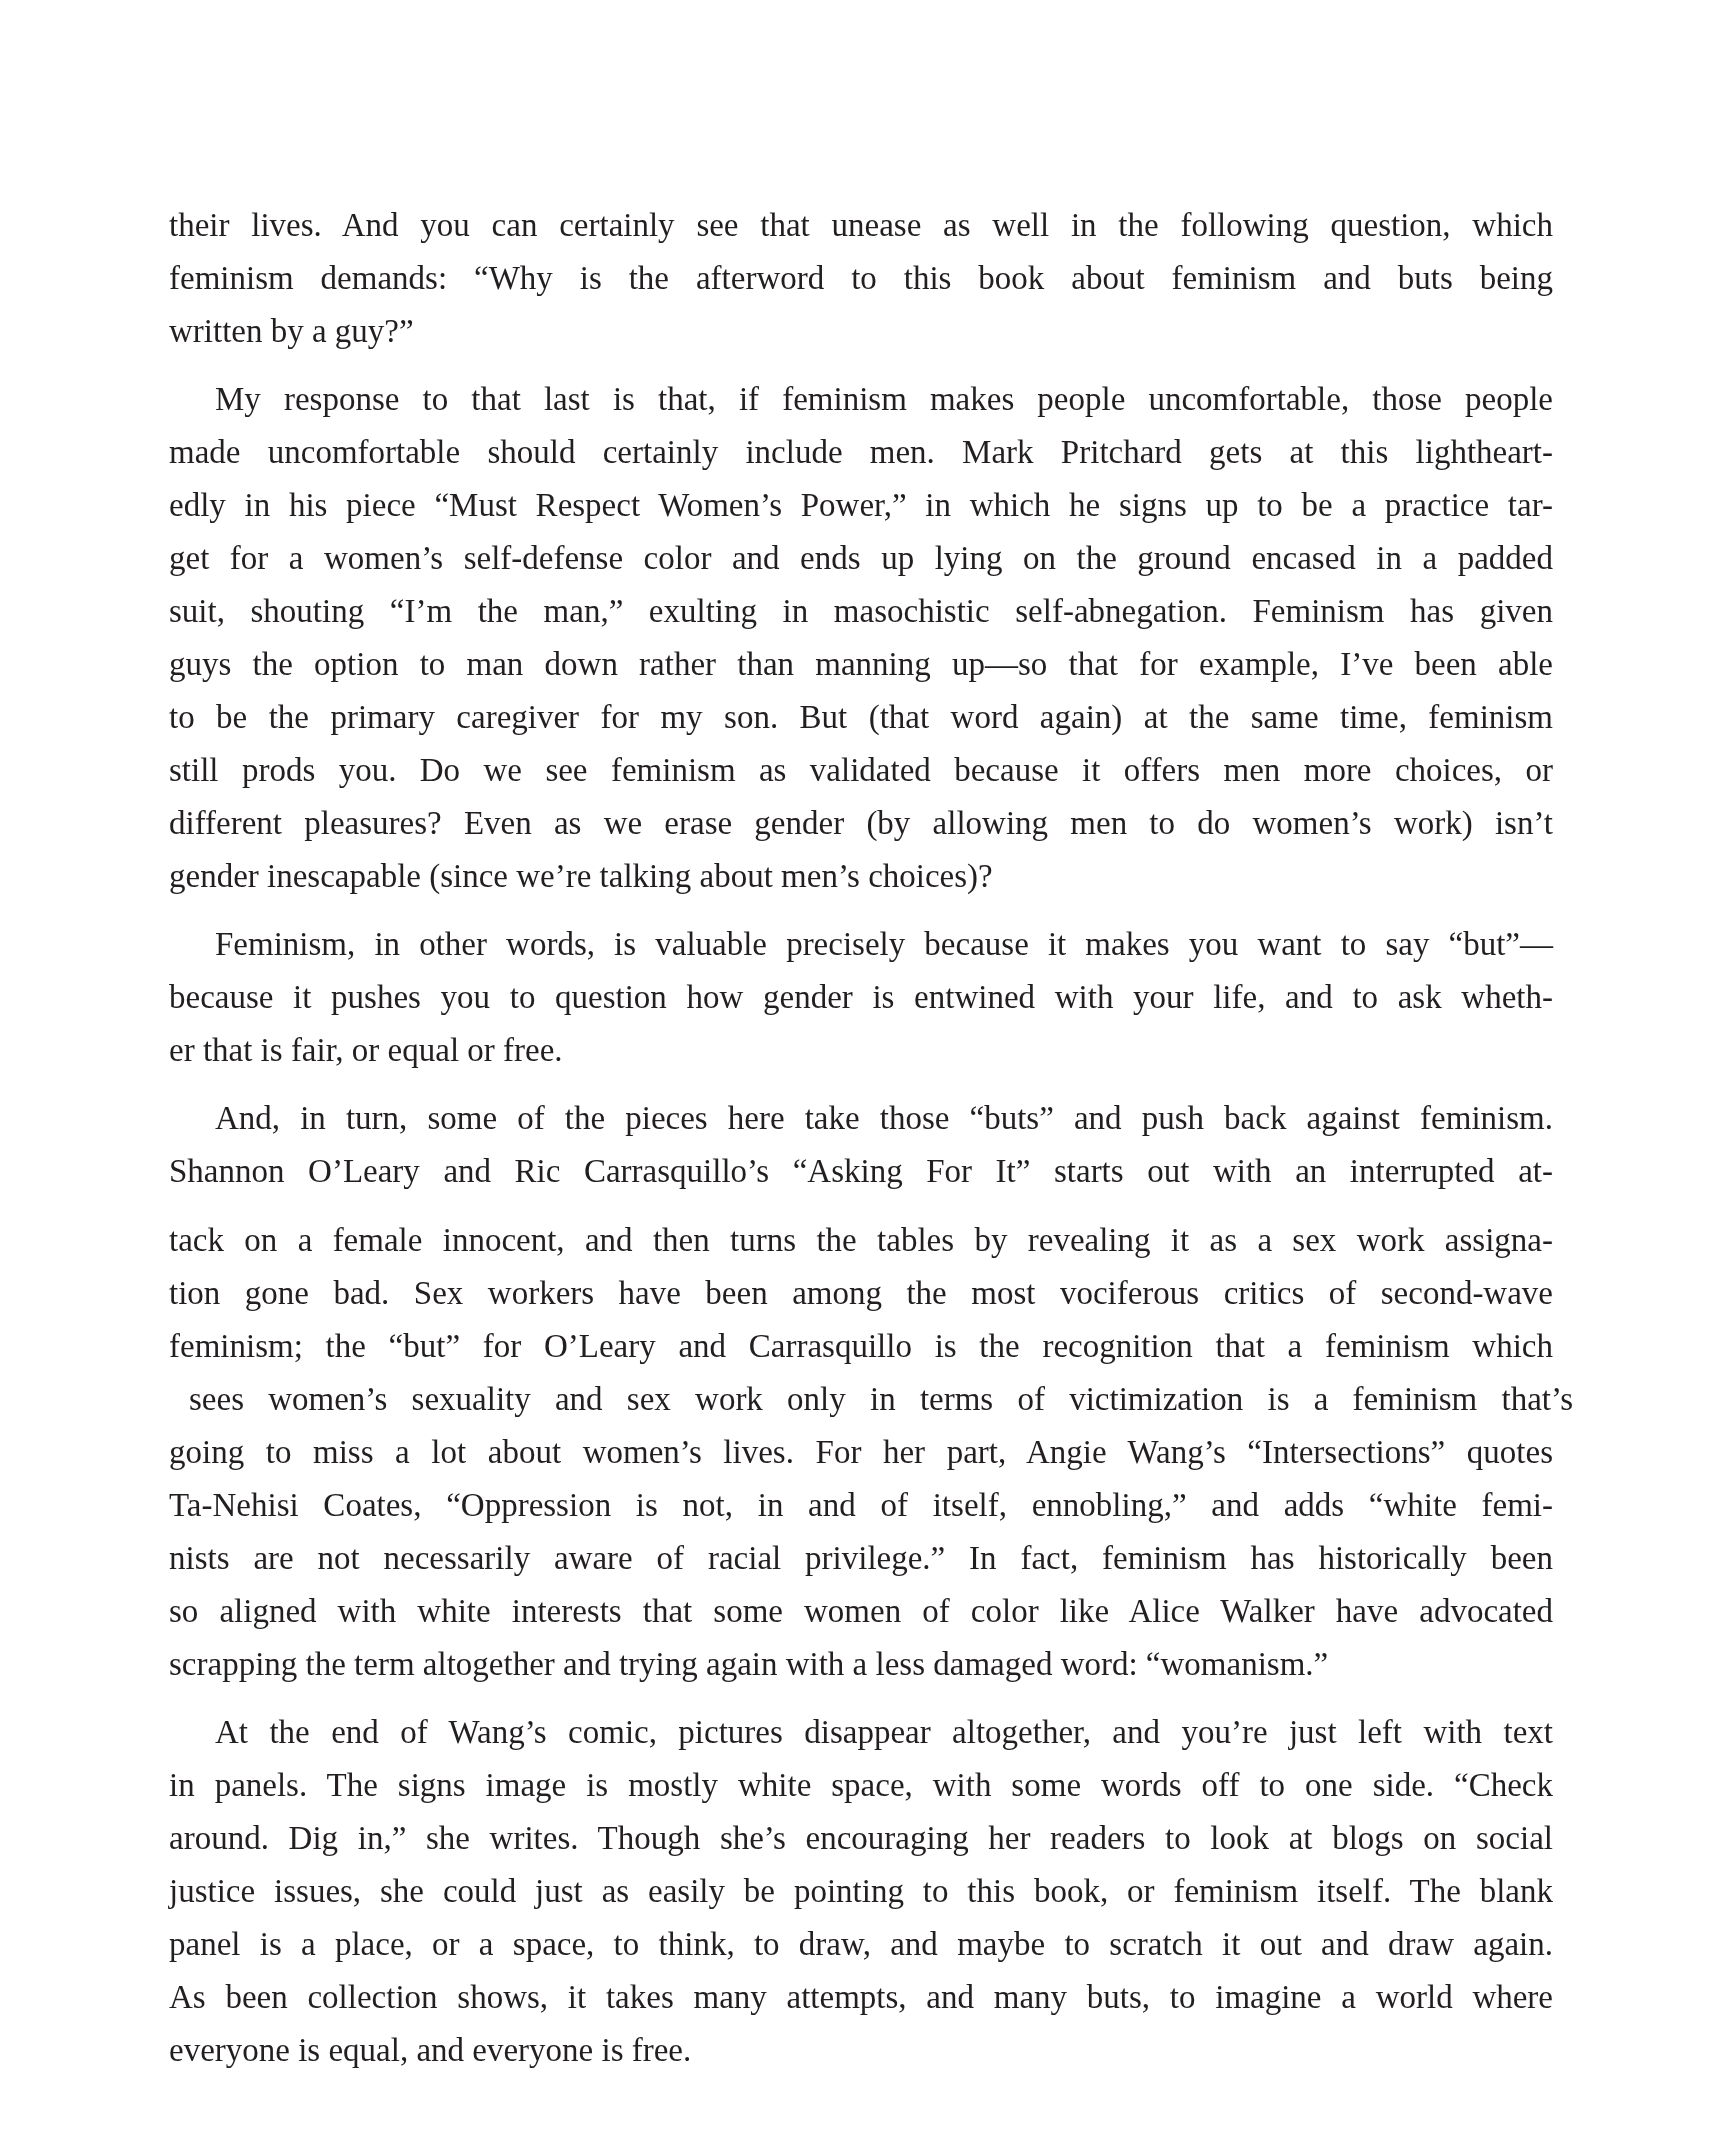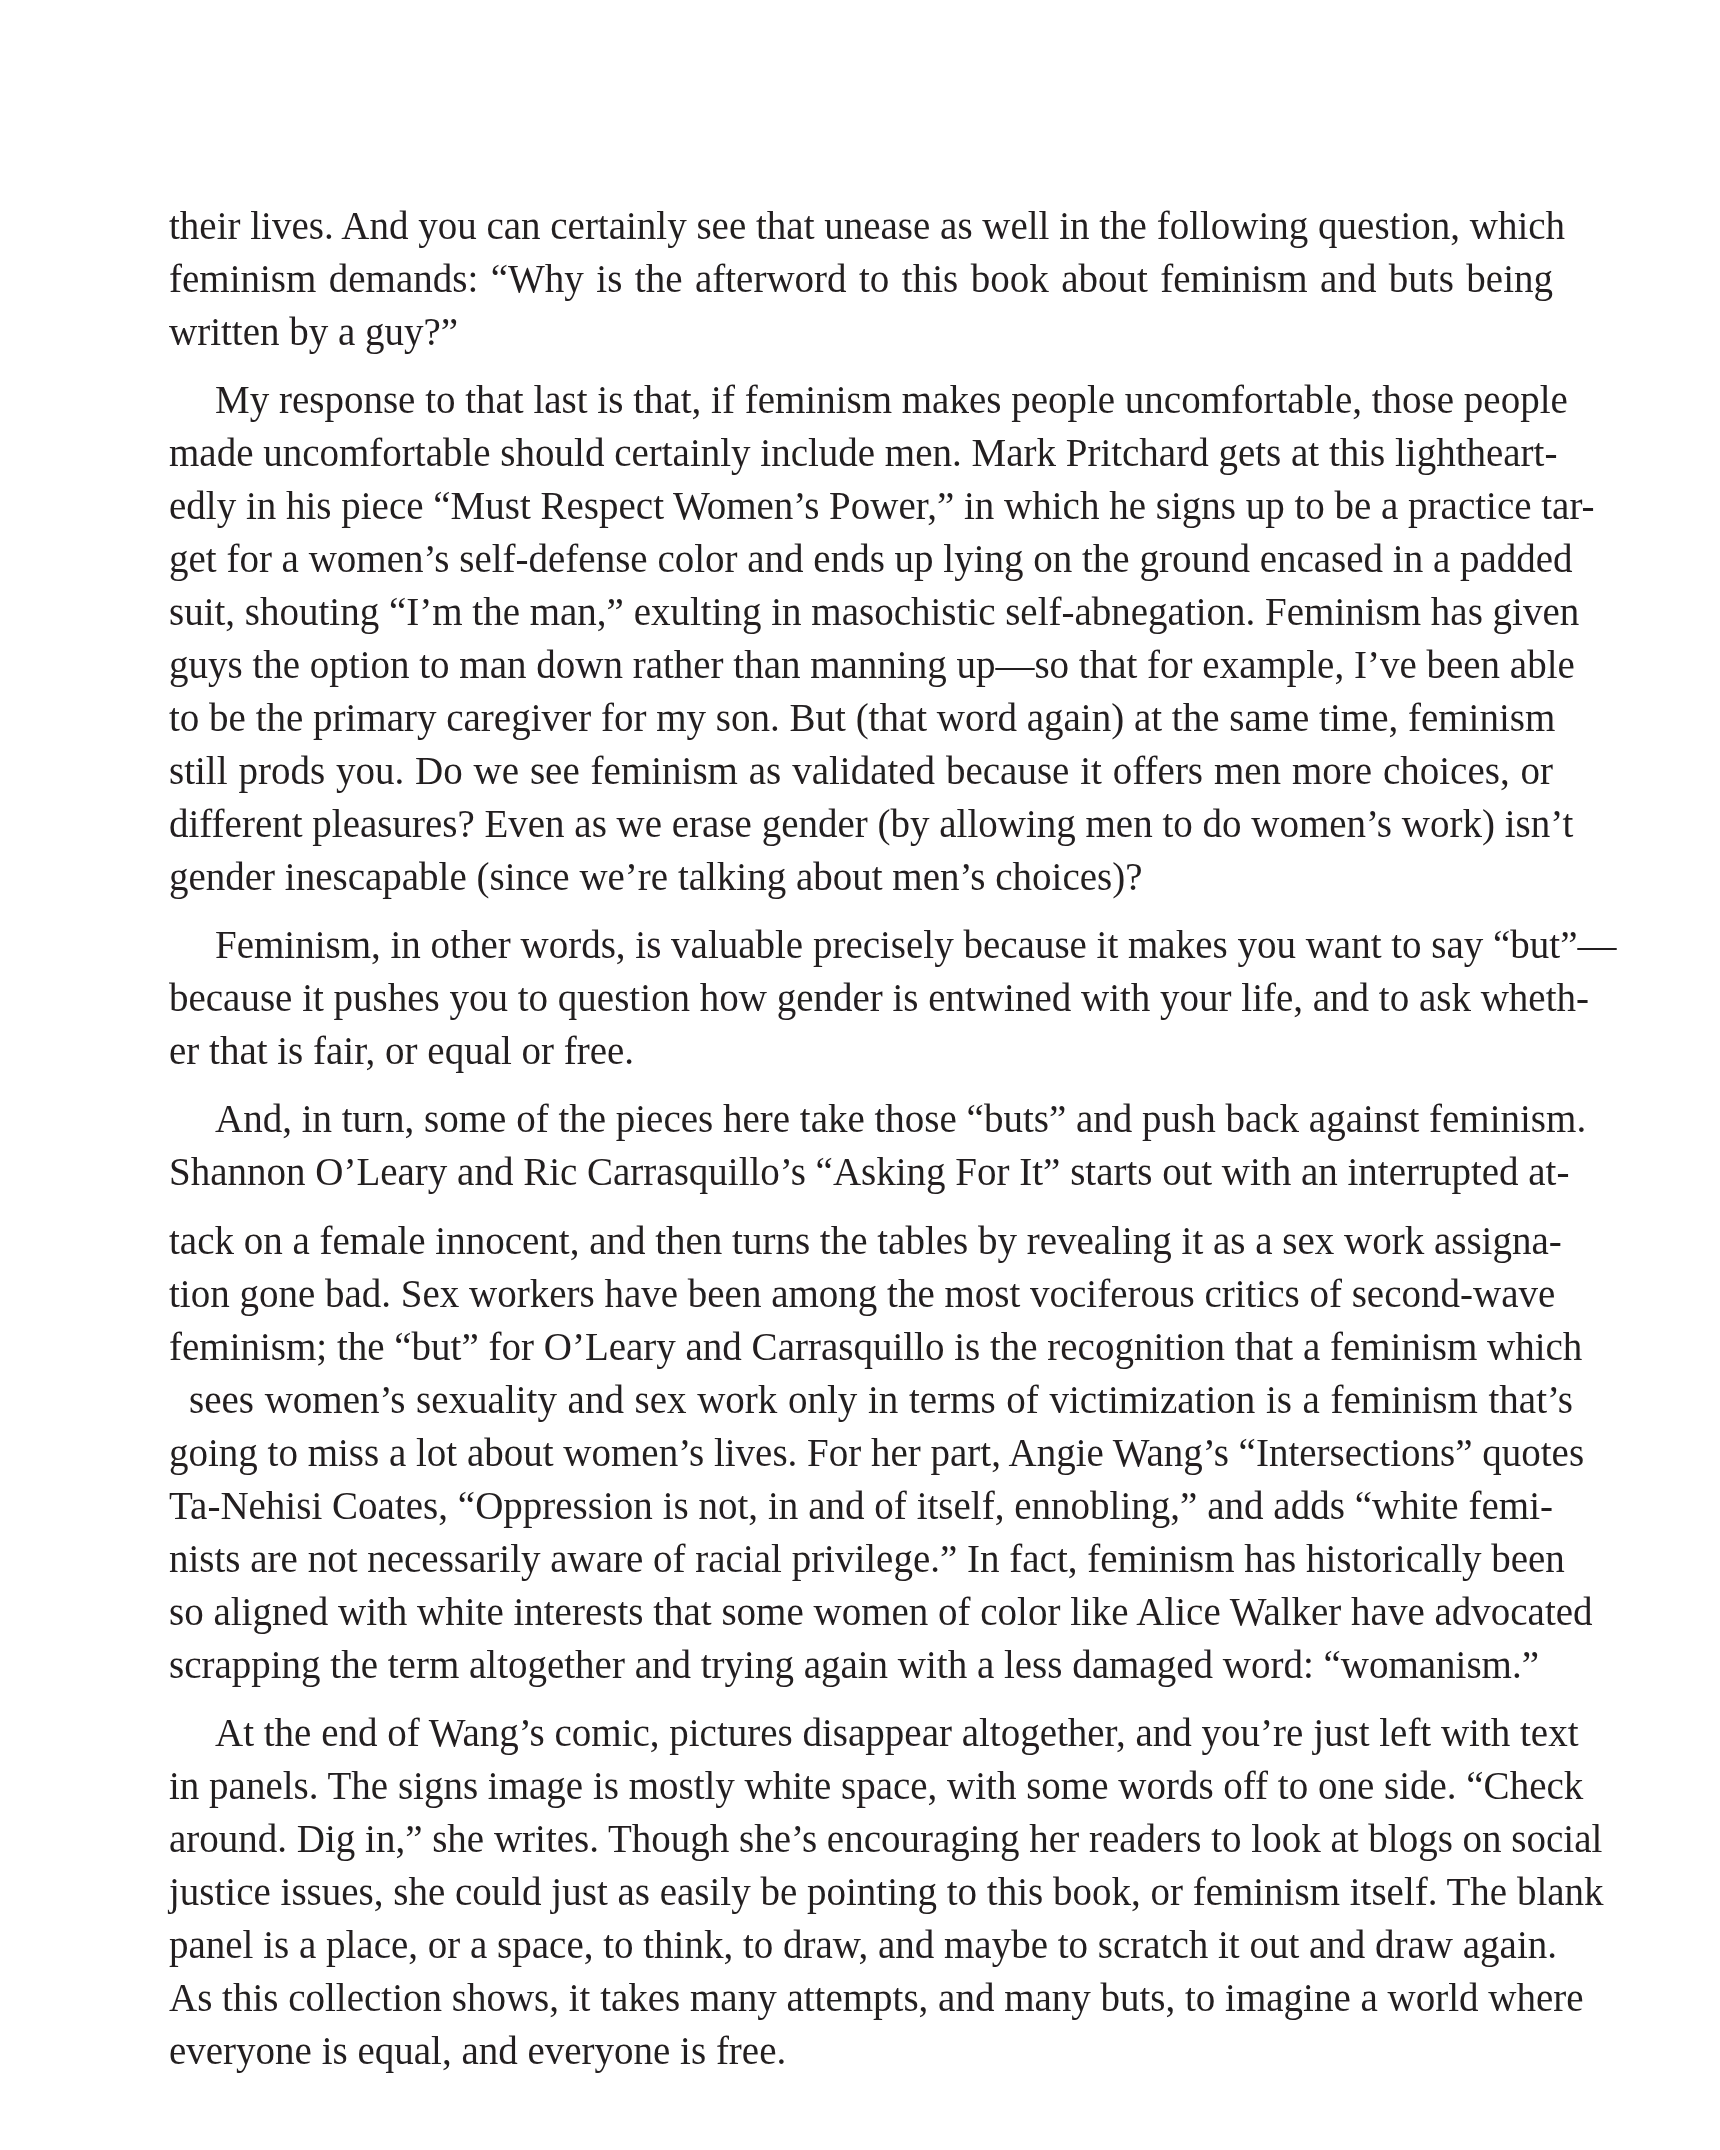--- a/index.html
+++ b/index.html
@@ -21,21 +21,21 @@
     height: 2151px;
     background: #ffffff;
   }
   .text-block {
     position: absolute;
     left: 169px;
     top: 199px;
     width: 1384px;
     color: #231f20;
     font-family: "Liberation Serif", "DejaVu Serif", serif;
-    font-size: 39px;
+    font-size: 33px;
     line-height: 53px;
     font-kerning: normal;
     font-variant-ligatures: common-ligatures;
   }
   .para {
     margin: 0 0 15px 0;
   }
   .line {
     display: block;
     white-space: nowrap;
@@ -98,19 +98,19 @@
       <span class="line" style="white-space: nowrap;">so aligned with white interests that some women of color like Alice Walker have advocated</span>
       <span class="line last" style="white-space: nowrap;">scrapping the term altogether and trying again with a less damaged word: “womanism.”</span>
     </div>
 
     <div class="para">
       <span class="line indent" style="white-space: nowrap;">At the end of Wang’s comic, pictures disappear altogether, and you’re just left with text</span>
       <span class="line" style="white-space: nowrap;">in panels. The signs image is mostly white space, with some words off to one side. “Check</span>
       <span class="line" style="white-space: nowrap;">around. Dig in,” she writes. Though she’s encouraging her readers to look at blogs on social</span>
       <span class="line" style="white-space: nowrap;">justice issues, she could just as easily be pointing to this book, or feminism itself. The blank</span>
       <span class="line" style="white-space: nowrap;">panel is a place, or a space, to think, to draw, and maybe to scratch it out and draw again.</span>
-      <span class="line" style="white-space: nowrap;">As this collection shows, it takes many attempts, and many buts, to imagine a world where</span>
+      <span class="line" style="white-space: nowrap;">As been collection shows, it takes many attempts, and many buts, to imagine a world where</span>
       <span class="line last" style="white-space: nowrap;">everyone is equal, and everyone is free.</span>
     </div>
 
   </div>
 </div>
 
 
 </body></html>

